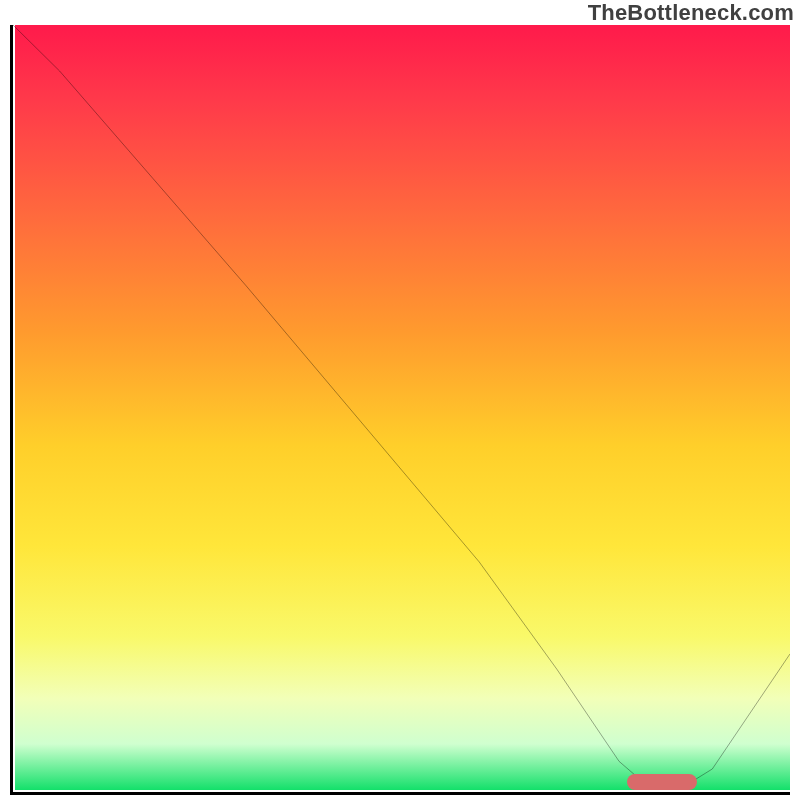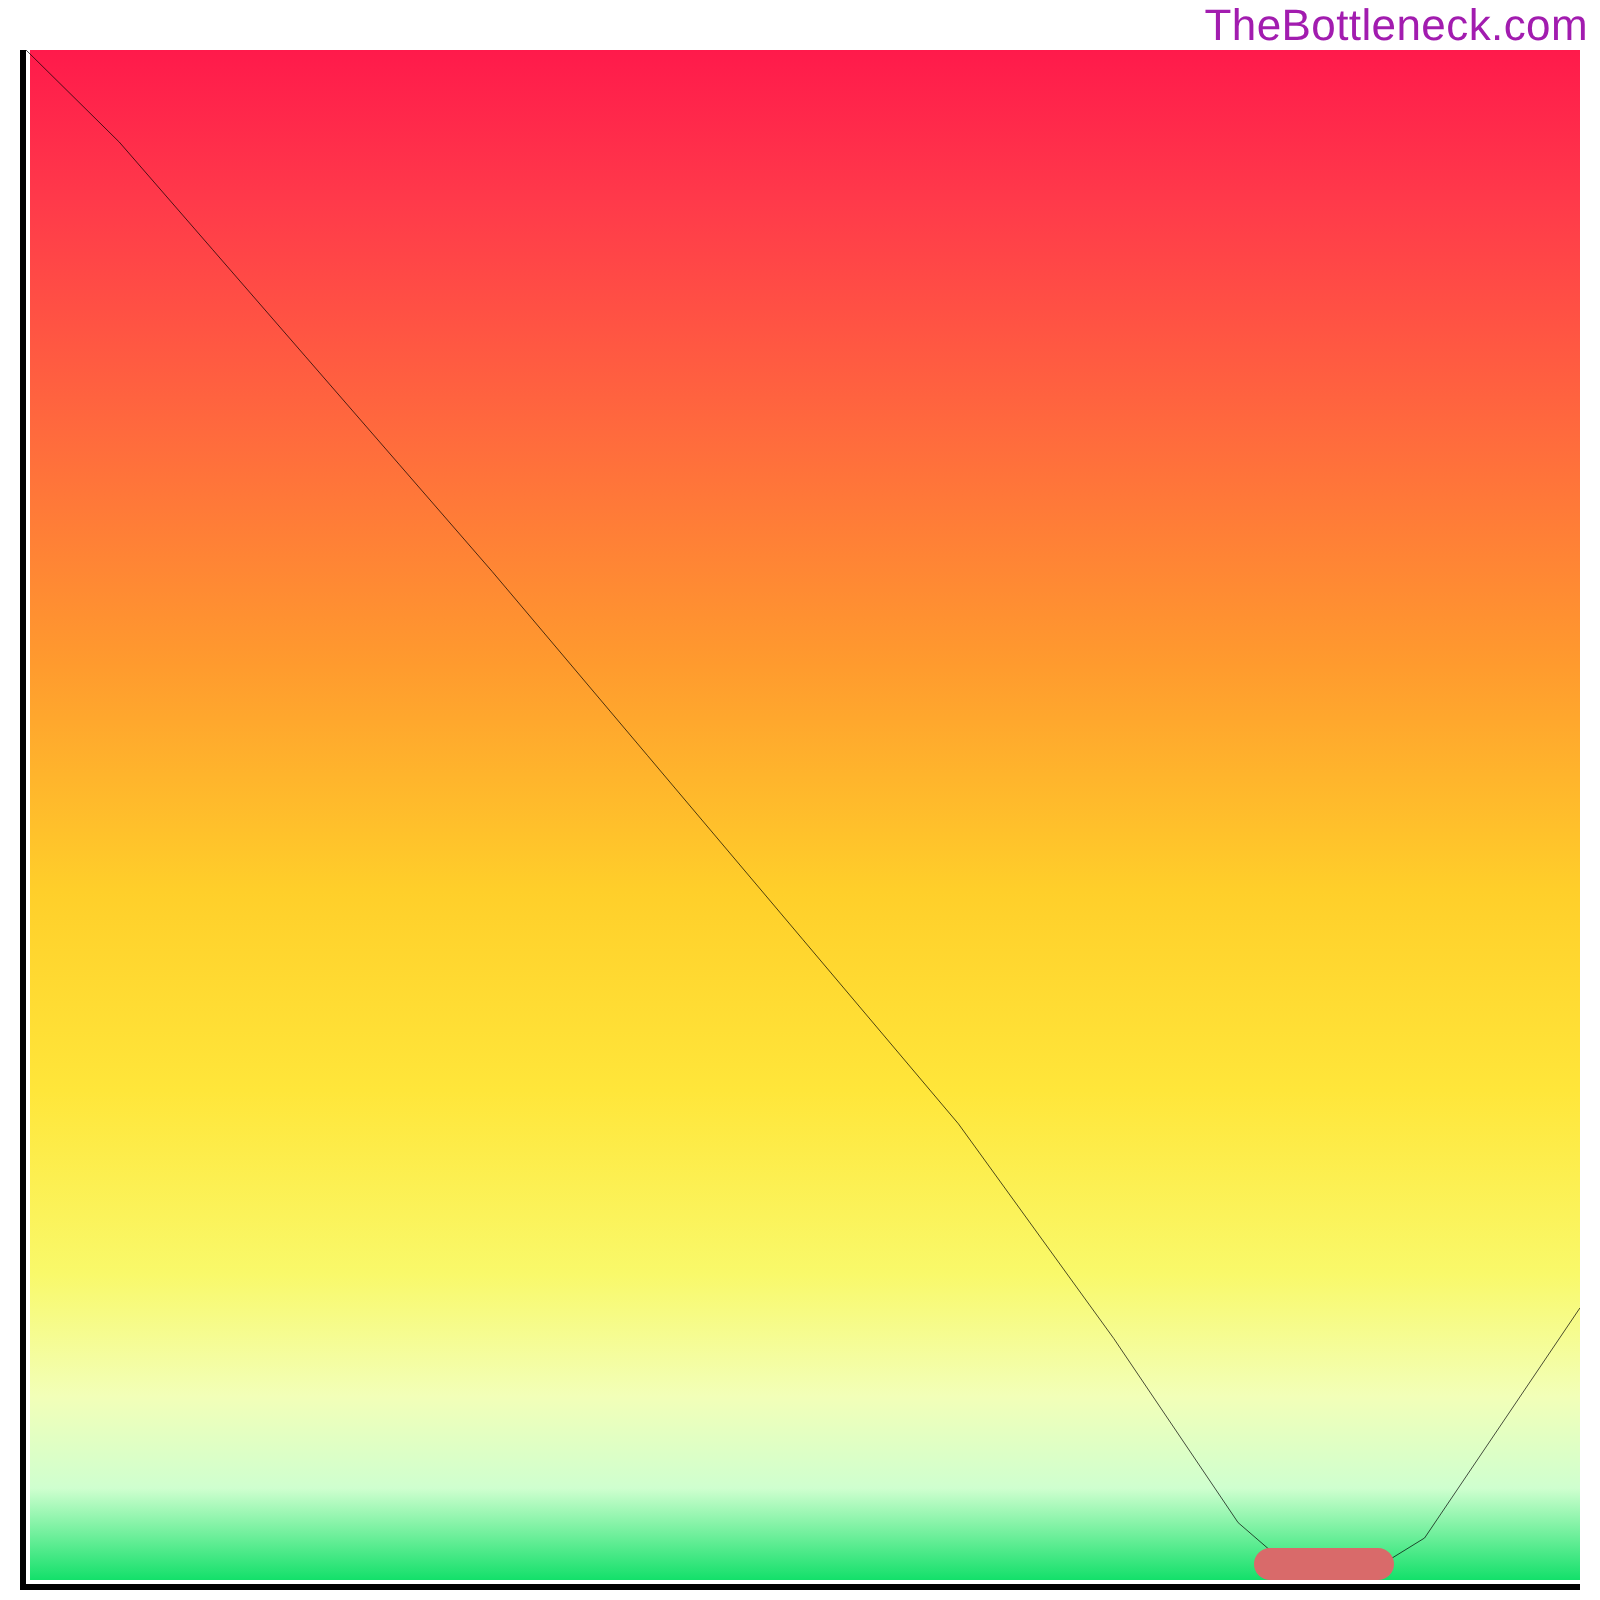--- a/index.html
+++ b/index.html
@@ -13,22 +13,22 @@
   .chart-wrap {
     position: relative;
     width: 800px;
     height: 800px;
   }
   .watermark {
     position: absolute;
     top: 0;
     right: 6px;
     font-size: 22px;
-    font-weight: normal;
-    color: #a21caf;
+    font-weight: bold;
+    color: #404040;
     letter-spacing: 0.2px;
     user-select: none;
   }
   .plot {
     position: absolute;
     left: 10px;
     top: 25px;
     width: 780px;
     height: 770px;
     border-left: 3px solid #000;

